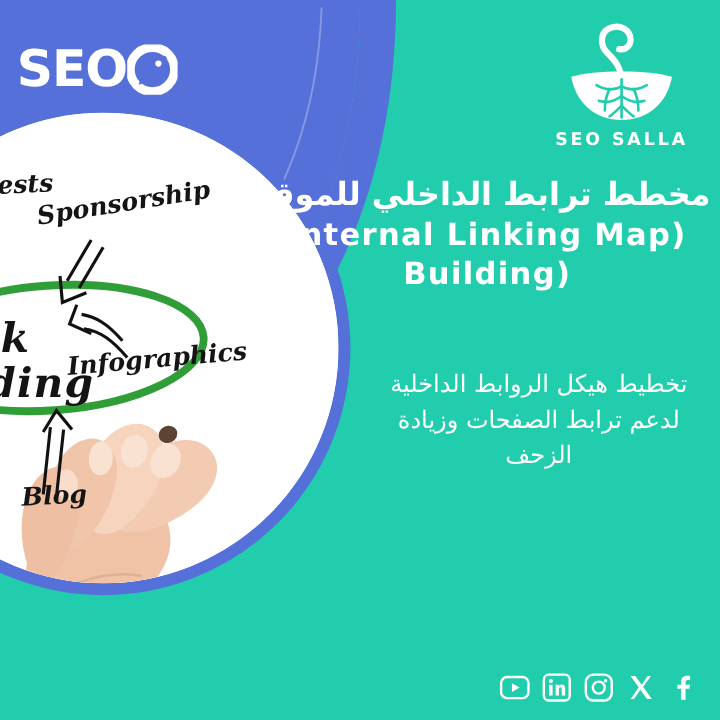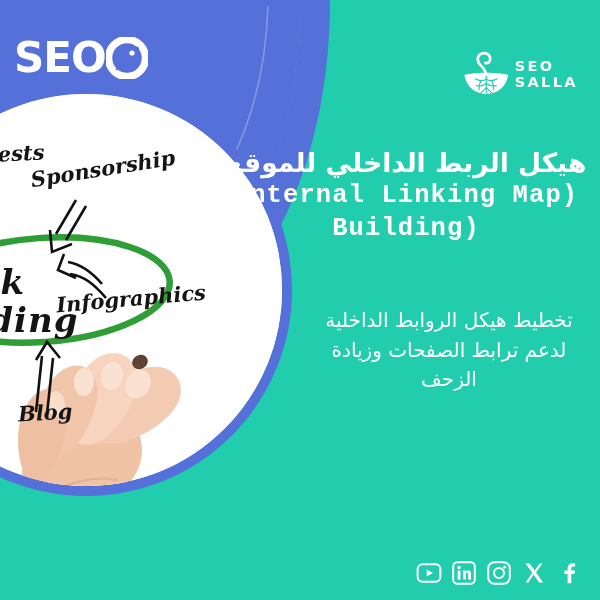--- a/index.html
+++ b/index.html
@@ -27,40 +27,40 @@
     font-weight:800; font-size:42px; color:#ffffff;
     letter-spacing:-1px; line-height:1;
     font-family:"DejaVu Sans","Liberation Sans",sans-serif;
   }
   #seo-badge .rocket-o { position:relative; width:42px; height:42px; margin-left:-2px; }
 
   
   #brand-logo {
     position:absolute; right:22px; top:12px;
     width:120px; height:122px;
-    display:flex; flex-direction:row; align-items:center;justify-content:space-between;
+    display:flex; flex-direction:column; align-items:center;
   }
   #brand-logo .mark { width:108px; height:96px; }
   #brand-logo .brand-name {
     color:#ffffff; font-weight:700; font-size:14.5px;
     letter-spacing:2.4px; margin-top:1px;
     font-family:"DejaVu Sans","Liberation Sans",sans-serif;
   }
 
   
   #title-block {
     position:absolute; right:8px; top:146px; width:372px;
     text-align:center; color:#ffffff;
   }
   #title-block .t-line {
     font-weight:800; font-size:27px; line-height:1.28;
     letter-spacing:0.3px; white-space:nowrap;
   }
   #title-block .t-ar { direction:rtl; font-size:26.5px; }
-  #title-block .t-en { direction:rtl; font-size:25.5px; letter-spacing:1.1px;font-family:Liberation Mono, monospace; }
+  #title-block .t-en { direction:rtl; font-size:25.5px; letter-spacing:1.1px; }
 
   
   #subtitle-block {
     position:absolute; right:8px; top:306px; width:286px;
     text-align:center; direction:rtl;
     color:#ffffff; font-size:20px; font-weight:500; line-height:1.48;
   }
 
   
   #photo-circle {
@@ -221,21 +221,21 @@
       <path d="M54,76 C50,80 47,83 44,85"></path>
       <path d="M54,76 C58,80 61,83 64,85"></path>
       <path d="M44,62 C41,68 40,74 40,80"></path>
       <path d="M64,62 C67,68 68,74 68,80"></path>
     </g>
   </svg>
   <div class="brand-name">SEO SALLA</div>
 </div>
 
 <div id="title-block">
-  <div class="t-line t-ar">هيكل الربط الداخلي للموقع</div>
+  <div class="t-line t-ar">مخطط ترابط الداخلي للموقع</div>
   <div class="t-line t-en">(Internal Linking Map</div>
   <div class="t-line t-en">(Building</div>
 </div>
 
 <div id="subtitle-block">تخطيط هيكل الروابط الداخلية لدعم ترابط الصفحات وزيادة الزحف</div>
 
 <div id="social-bar">
 
   <span class="s-ico">
     <svg viewBox="0 0 26 26" width="26" height="26">

